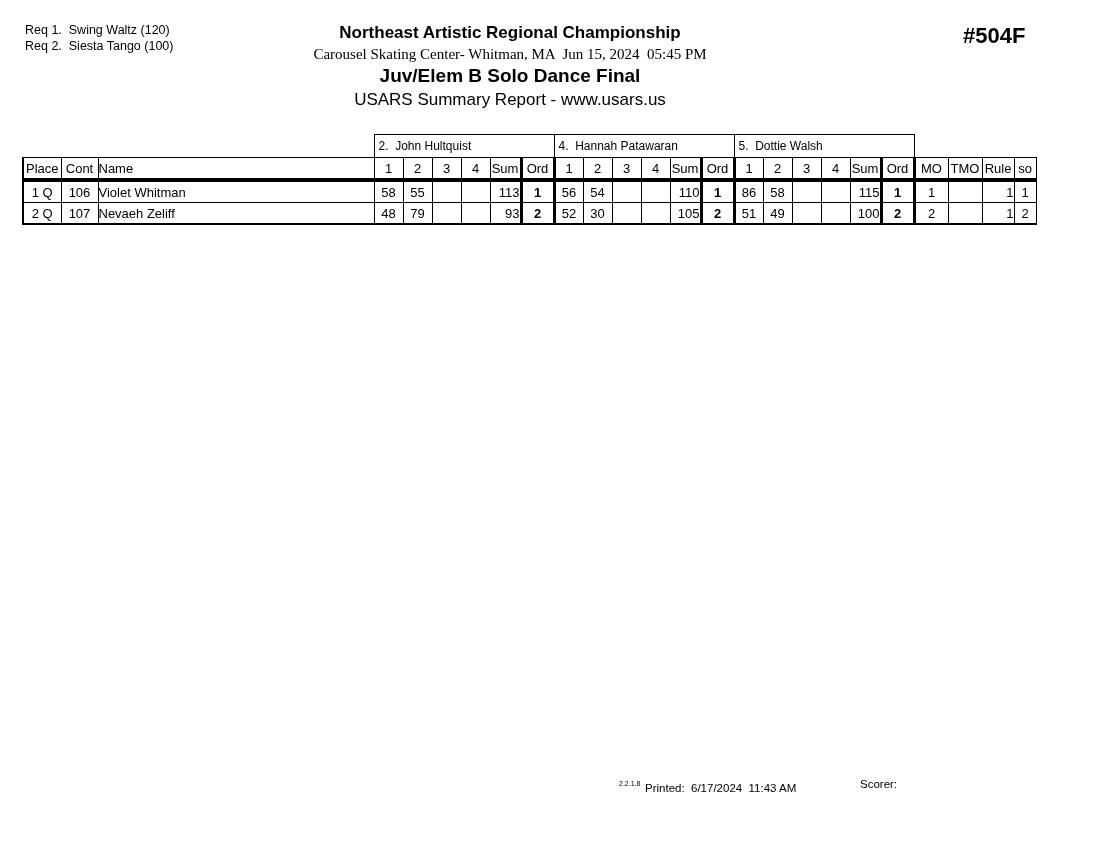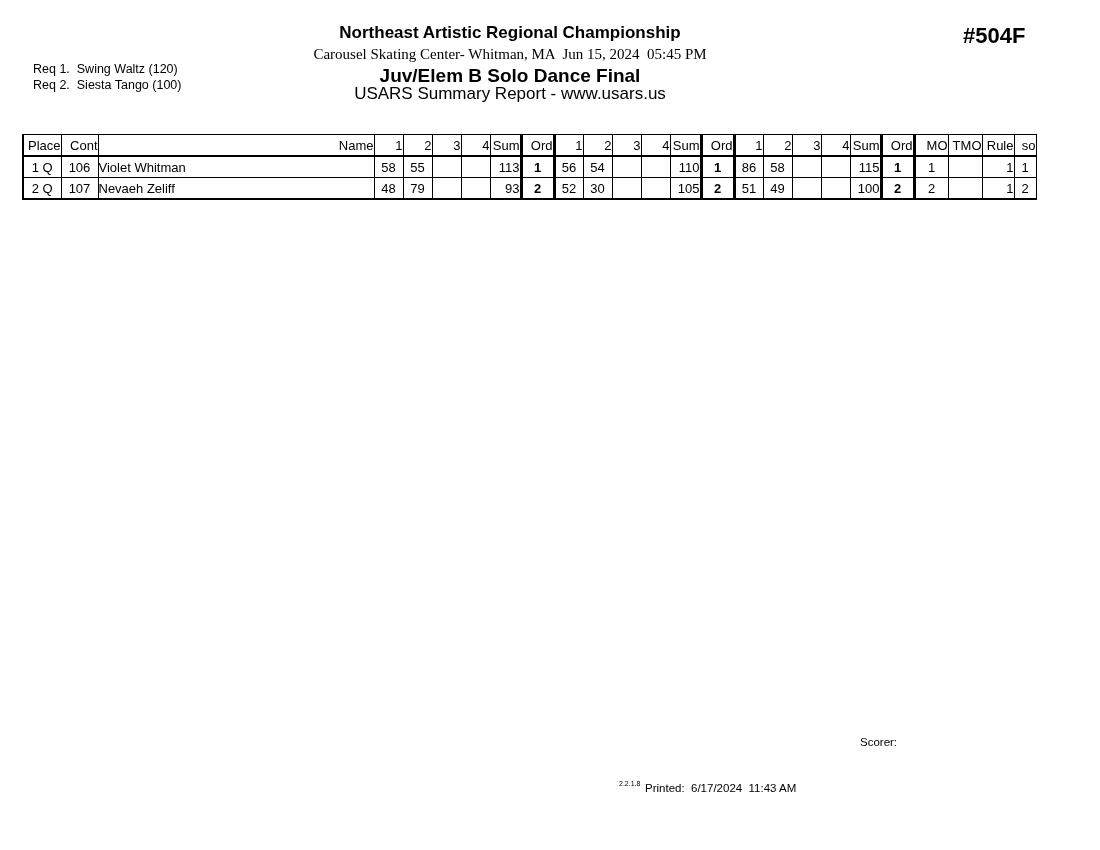--- a/index.html
+++ b/index.html
@@ -4,59 +4,59 @@
 <style>
   html,body{margin:0;padding:0;background:#ffffff;}
   body{
     width:1100px;height:850px;position:relative;
     font-family:"Liberation Sans", sans-serif;color:#000;
   }
   .abs{position:absolute;}
   .pre{white-space:pre;}
 
   
-  .req-block{left:33px;top:22px;font-size:12.5px;line-height:16px;margin-top:39px;}
+  .req-block{left:25px;top:22px;font-size:12.5px;line-height:16px;}
 
   
   .center{left:0;width:1020px;text-align:center;}
   .title-main{top:23px;font-size:17px;font-weight:bold;}
   .venue-line{top:46px;font-size:15px;font-family:Liberation Serif, serif;}
   .event-title{top:65px;font-size:19px;font-weight:bold;}
-  .report-title{top:84px;font-size:17px;}
+  .report-title{top:90px;font-size:17px;}
 
   .event-number{left:963px;top:23px;font-size:22px;font-weight:bold;text-align:center;}
 
   
   table.results{
     position:absolute;left:22px;top:134px;
     border-collapse:collapse;table-layout:fixed;
   }
   table.results td, table.results th{
     border:1px solid #000;height:20px;padding:0;
     font-size:13px;font-weight:normal;white-space:pre;overflow:hidden;
     vertical-align:middle;
   }
   tr.judgerow{height:23px;}
   tr.judgerow td.blank{border:none;}
   tr.judgerow td.judgebox{text-align:left;padding-left:4px;font-size:12px;}
-  tr.colhead th{border-bottom:2px solid #000000;text-align:right;}
+  tr.colhead th{border-bottom:4px solid #000000;}
   tr.lastrow td{border-bottom:2px solid #000;margin-left:20px;}
   .fc{border-left:2px solid #000 !important;}
   .ordcol{border-left:3px solid #000 !important;border-right:3px solid #000 !important;}
   tr.datarow td.ordcol{font-weight:bold;}
   .c{text-align:center;}
   .l{text-align:left;padding-left:6px;}
   .r{text-align:right;padding-right:3px;}
   .rr{text-align:right;padding-right:5px;}
   .bold{font-weight:bold;}
 
   
   .version{left:619px;top:780px;font-size:7px;}
   .printed{left:645px;top:782px;font-size:11.5px;}
-  .scorer{left:860px;top:736px;font-size:11.5px;}
+  .scorer{left:860px;top:778px;font-size:11.5px;}
 </style>
 </head>
 <body>
 
 <div class="abs req-block">
   <div class="pre">Req 1.  Swing Waltz (120)</div>
   <div class="pre">Req 2.  Siesta Tango (100)</div>
 </div>
 
 <div class="abs center title-main pre">Northeast Artistic Regional Championship</div>
@@ -88,20 +88,27 @@
       <col style="width:29px">
       <col style="width:29px">
       <col style="width:31px">
       <col style="width:33px">
     <col style="width:34px">
       <col style="width:34px">
       <col style="width:32px">
       <col style="width:22px">
   </colgroup>
   <tbody>
+      <tr class="judgerow">
+    <td class="blank" colspan="3"></td>
+    <td class="judgebox" colspan="6">2.  John Hultquist</td>
+    <td class="judgebox" colspan="6">4.  Hannah Patawaran</td>
+    <td class="judgebox" colspan="6">5.  Dottie Walsh</td>
+    <td class="blank" colspan="4"></td>
+  </tr>
   <tr class="colhead">
     <th class="c fc">Place</th>
     <th class="c">Cont</th>
     <th class="l">Name</th>
     <th class="c">1</th>
     <th class="c">2</th>
     <th class="c">3</th>
     <th class="c">4</th>
     <th class="c">Sum</th>
     <th class="c ordcol">Ord</th>

